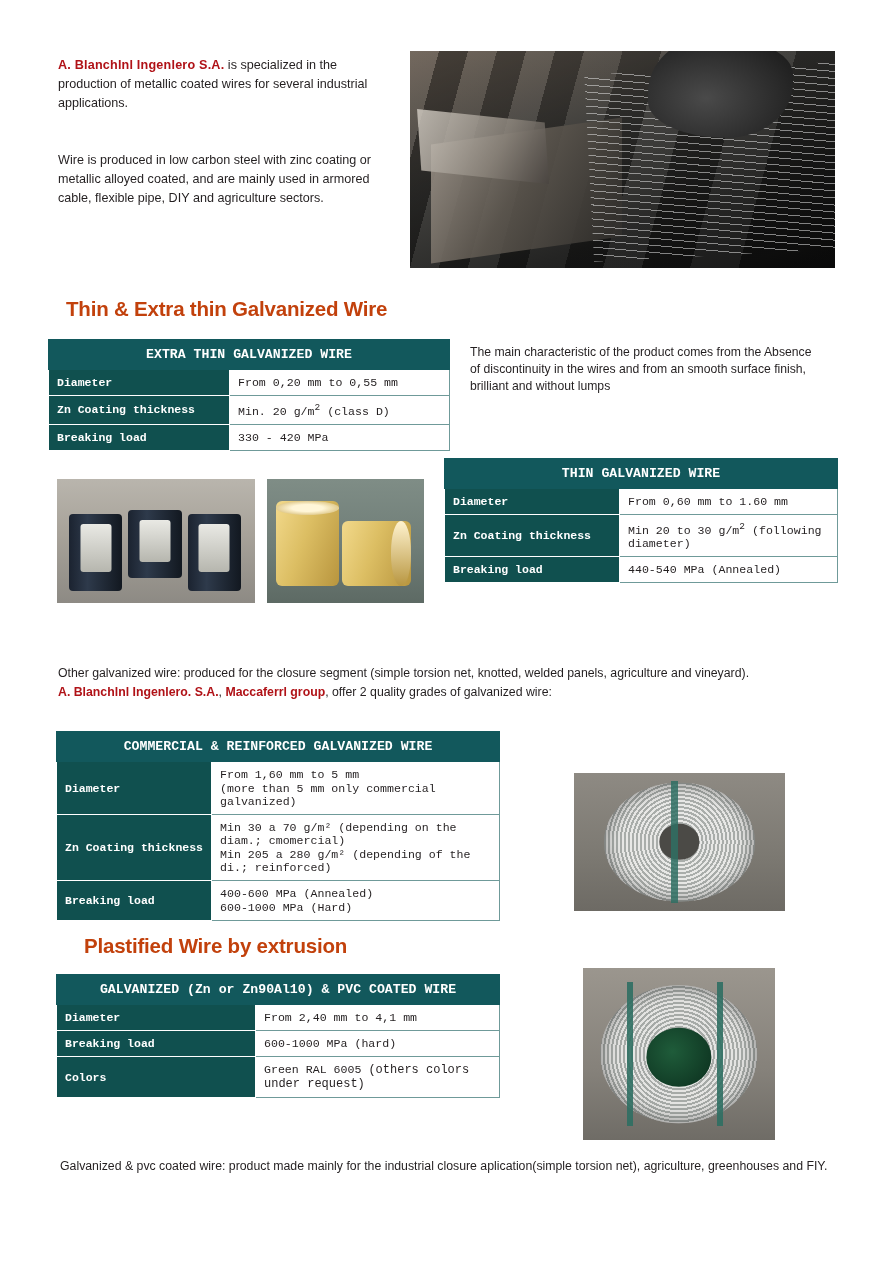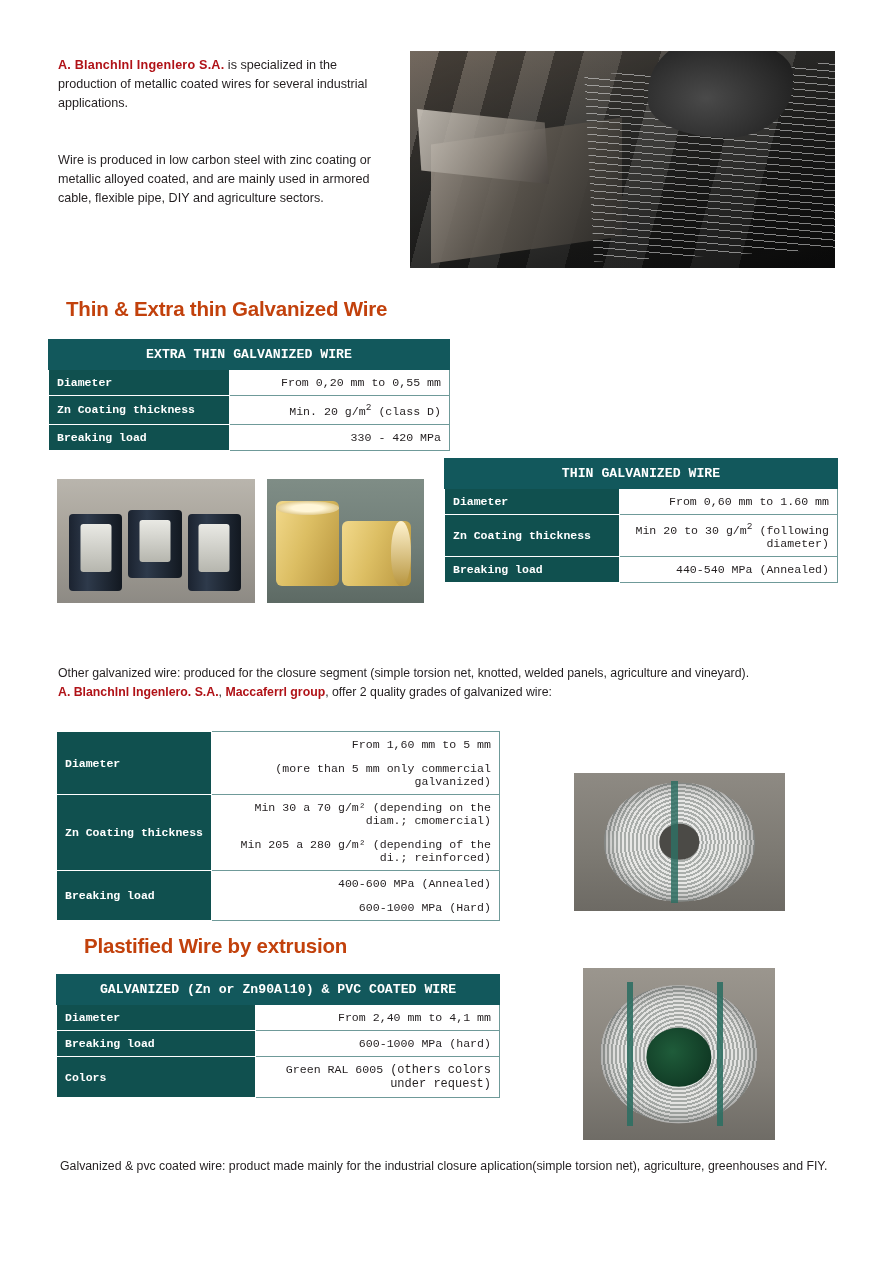--- a/index.html
+++ b/index.html
@@ -126,29 +126,29 @@
     background: #10504f;
     color: #ffffff;
     font-weight: bold;
     padding: 6px 8px;
     border: 1px solid #ffffff;
     white-space: nowrap;
   }
   .spec-table td.val {
     background: #ffffff;
     color: #231f20;
-    text-align: right;
+    text-align: left;
     padding: 6px 8px;
     border: 1px solid #6f9a99;
     font-size: 11.6px;
   }
   .spec-table td.val .sub { font-size: 9.5px; }
   .spec-table td.val .small { font-size: 12px; }
   .val .line { display: block; }
-  .val .line + .line { margin-top: 11px; }
+  .val .line + .line { margin-top: 1px; }
 
   
   #table-extra-thin { left: 48px; top: 339px; width: 402px; }
   #table-extra-thin td.lab { width: 164px; }
 
   #table-thin { left: 444px; top: 458px; width: 394px; }
   #table-thin td.lab { width: 158px; }
 
   #table-commercial { left: 56px; top: 731px; width: 444px; }
   #table-commercial td.lab { width: 136px; }
@@ -318,20 +318,21 @@
       <td class="lab">Zn Coating thickness</td>
       <td class="val"><span>Min. 20 g/m</span><sup class="sub">2</sup><span>  (class D)</span></td>
     </tr>
     <tr>
       <td class="lab">Breaking load</td>
       <td class="val">330 - 420 MPa</td>
     </tr>
   </tbody>
     </table>
 
+  <div class="side-note">The main characteristic of the product comes from the Absence of discontinuity in the wires and from an smooth surface finish, brilliant and without lumps</div>
 
   <div class="photo" id="photo-spools">
     <div class="bg"></div>
     <div class="sp s1"></div>
     <div class="sp s2"></div>
     <div class="sp s3"></div>
   </div>
 
   <div class="photo" id="photo-coils">
     <div class="bg"></div>
@@ -360,20 +361,23 @@
     </table>
 
 
   <div class="para" id="para-commercial">
     <span>Other galvanized wire: produced for the closure segment (simple torsion net, knotted, welded panels, agriculture and vineyard).</span><br>
     <span class="red">A. Blanchlnl Ingenlero. S.A.</span><span>, </span><span class="red">Maccaferrl group</span><span>, offer 2 quality grades of galvanized wire:</span>
   </div>
 
   <table class="spec-table" id="table-commercial">
     <tbody>
+        <tr class="thead">
+      <td colspan="2">COMMERCIAL &amp; REINFORCED GALVANIZED WIRE</td>
+    </tr>
     <tr>
       <td class="lab">Diameter</td>
       <td class="val">
         <span class="line">From 1,60 mm to 5 mm</span>
         <span class="line">(more than 5 mm only commercial galvanized)</span>
       </td>
     </tr>
     <tr>
       <td class="lab">Zn Coating thickness</td>
       <td class="val">

